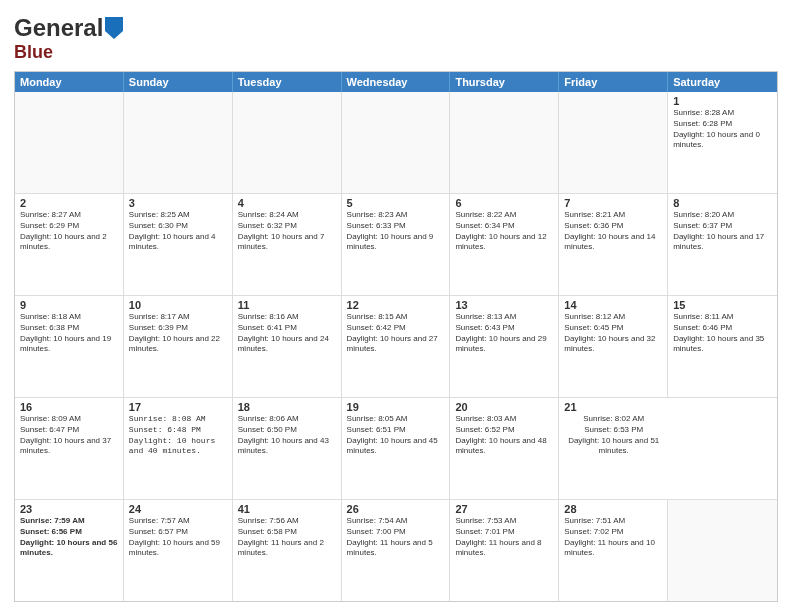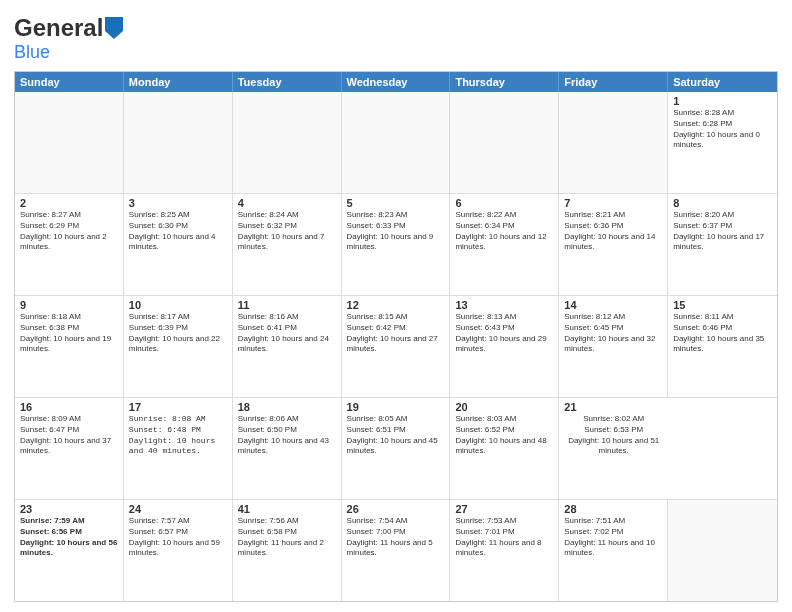--- a/index.html
+++ b/index.html
@@ -110,30 +110,30 @@
   <div class="header">
     <div class="logo">
       <div>
         <div style="display:flex;align-items:center;">
           <span class="logo-general" style="font-size:24px;font-weight:bold;color:#333;">General</span>
           <svg class="logo-icon" viewBox="0 0 18 22" xmlns="http://www.w3.org/2000/svg">
             <polygon points="0,0 18,0 18,14 9,22 0,14" fill="#1a6fba"></polygon>
           </svg>
         </div>
         <div>
-          <span class="logo-blue" style="font-size:18px;font-weight:normal;color:#3b82f6;">Blue</span>
+          <span class="logo-blue" style="font-size:18px;font-weight:bold;color:#7f1d1d;">Blue</span>
         </div>
       </div>
     </div>
   </div>
 
   <div class="calendar">
     <div class="cal-header">
-    <div class="cal-header-cell">Sunday</div>
-        <div class="cal-header-cell">Monday</div>
+    <div class="cal-header-cell">Monday</div>
+        <div class="cal-header-cell">Sunday</div>
         <div class="cal-header-cell">Tuesday</div>
         <div class="cal-header-cell">Wednesday</div>
         <div class="cal-header-cell">Thursday</div>
         <div class="cal-header-cell">Friday</div>
         <div class="cal-header-cell">Saturday</div>
       </div>
     <div class="cal-body">
     <div class="cal-row">
           <div class="cal-cell empty"></div>
           <div class="cal-cell empty"></div>

